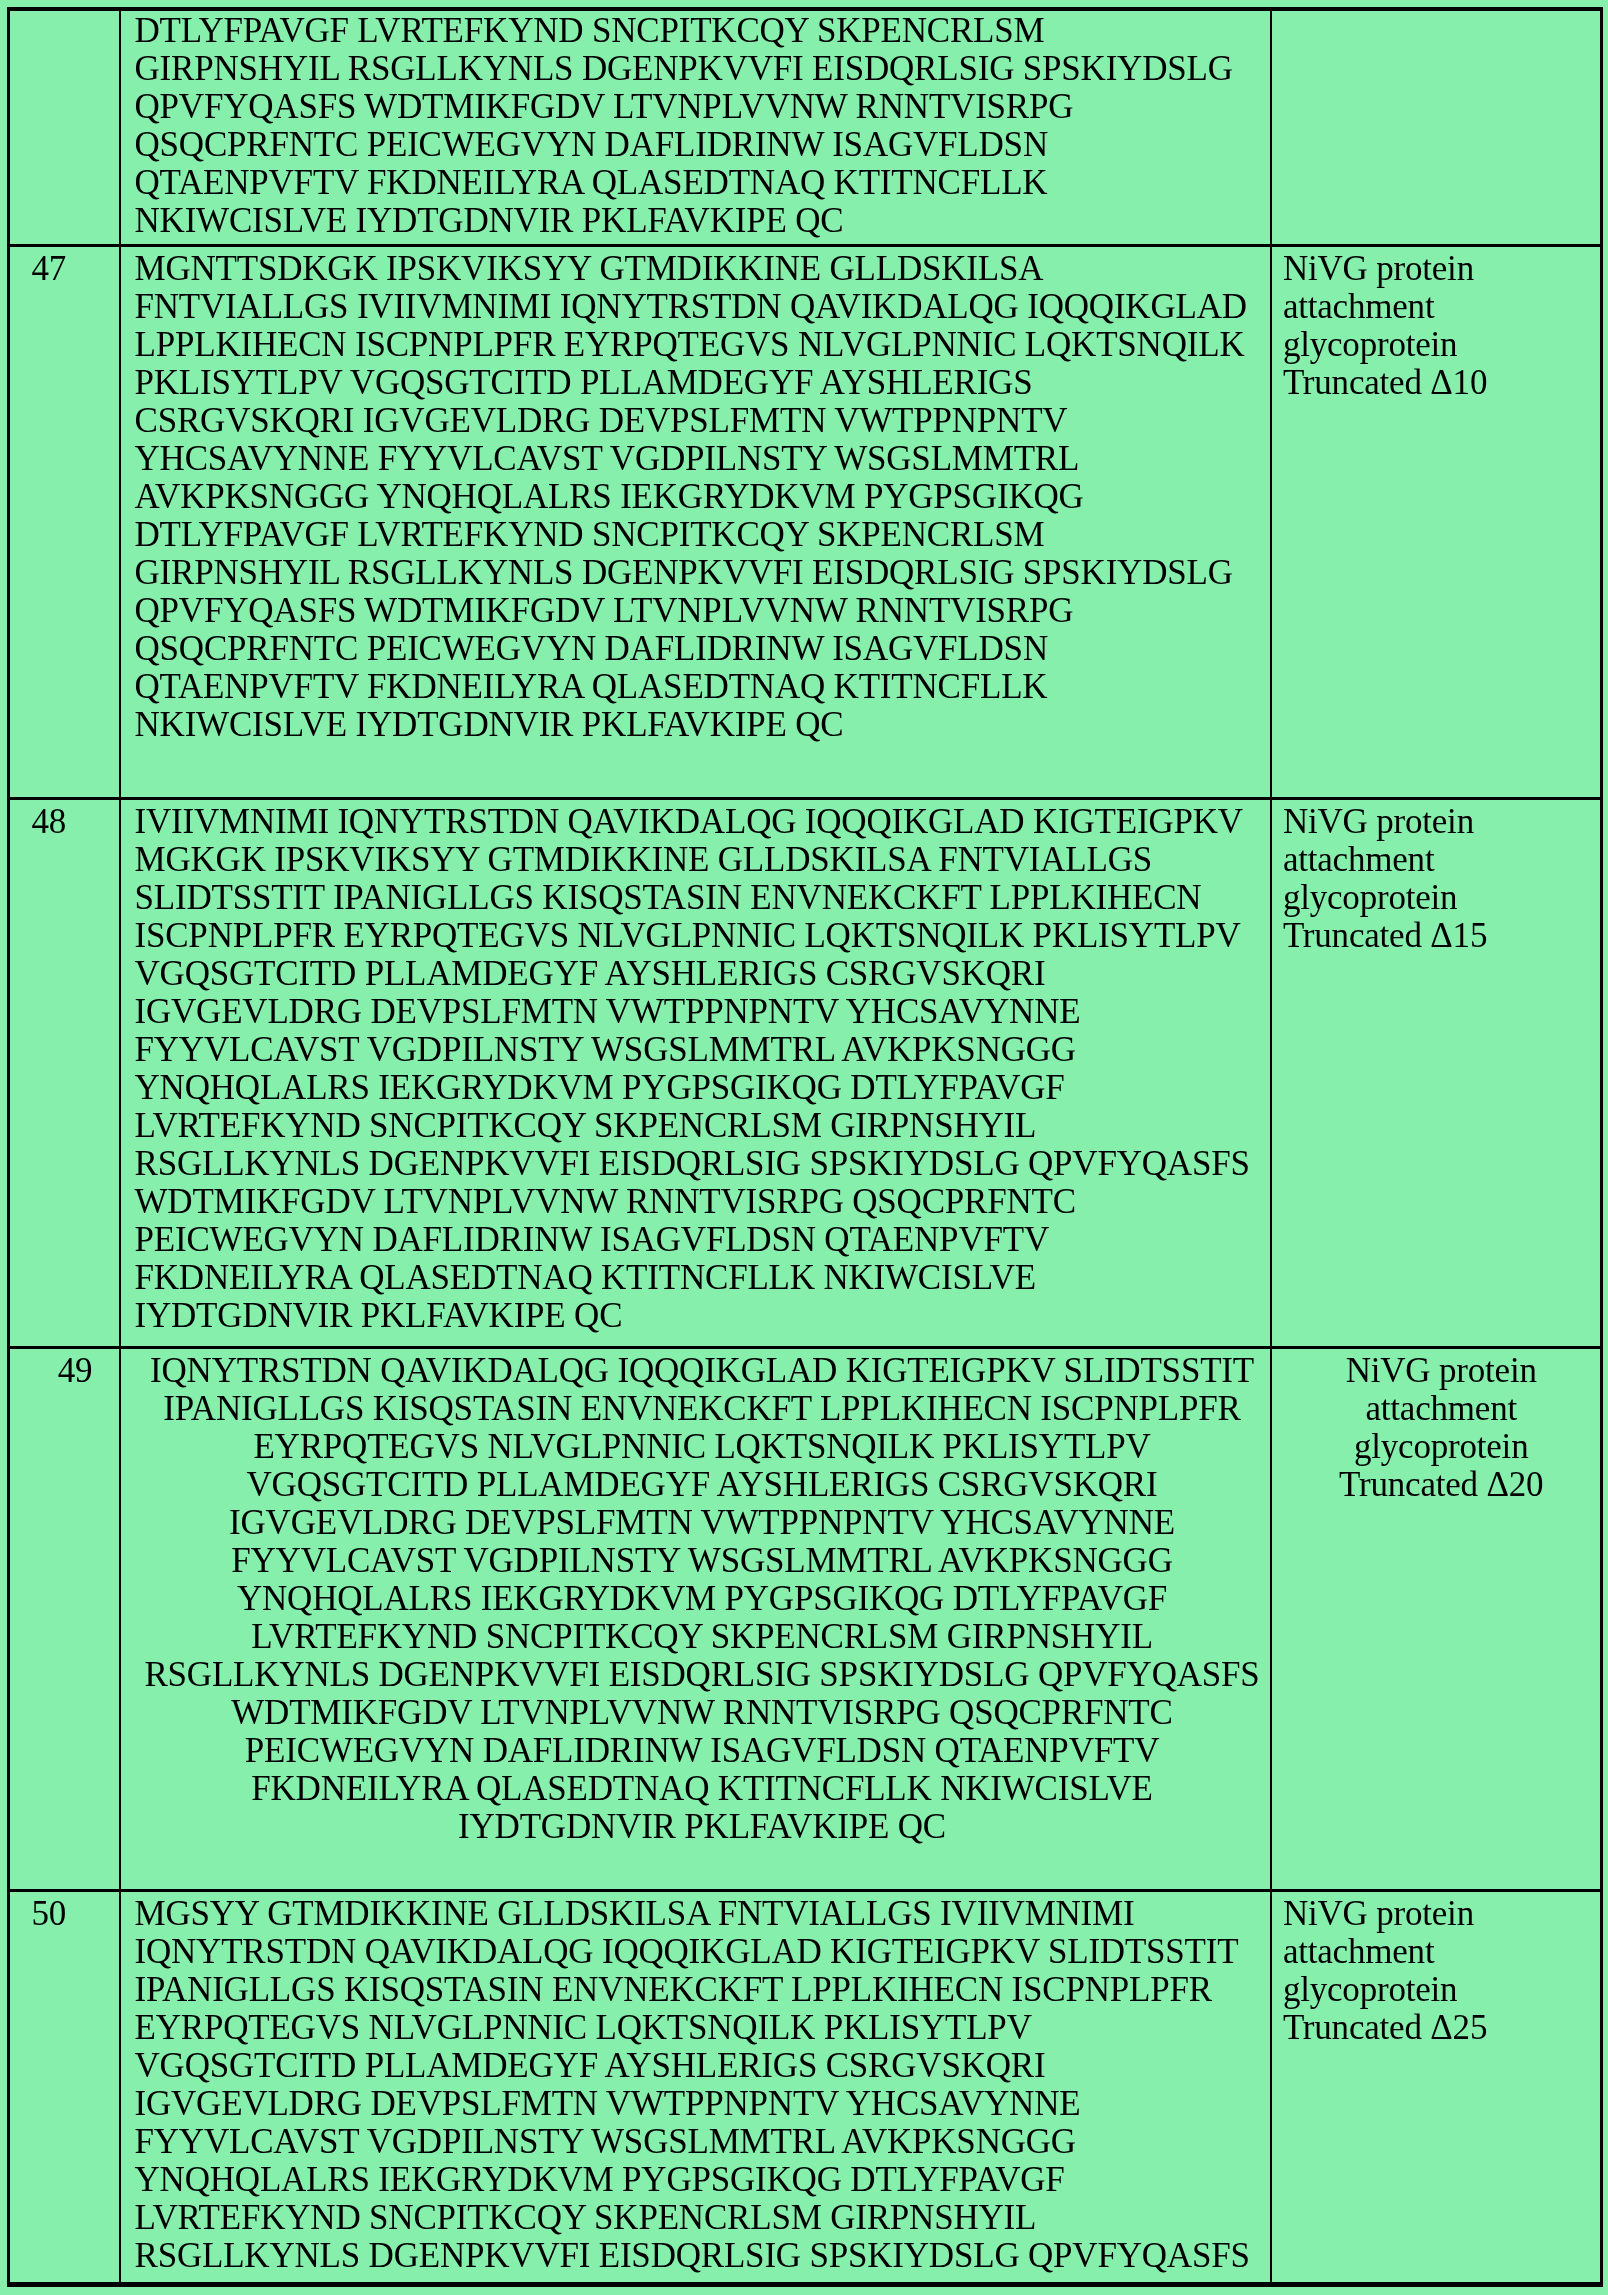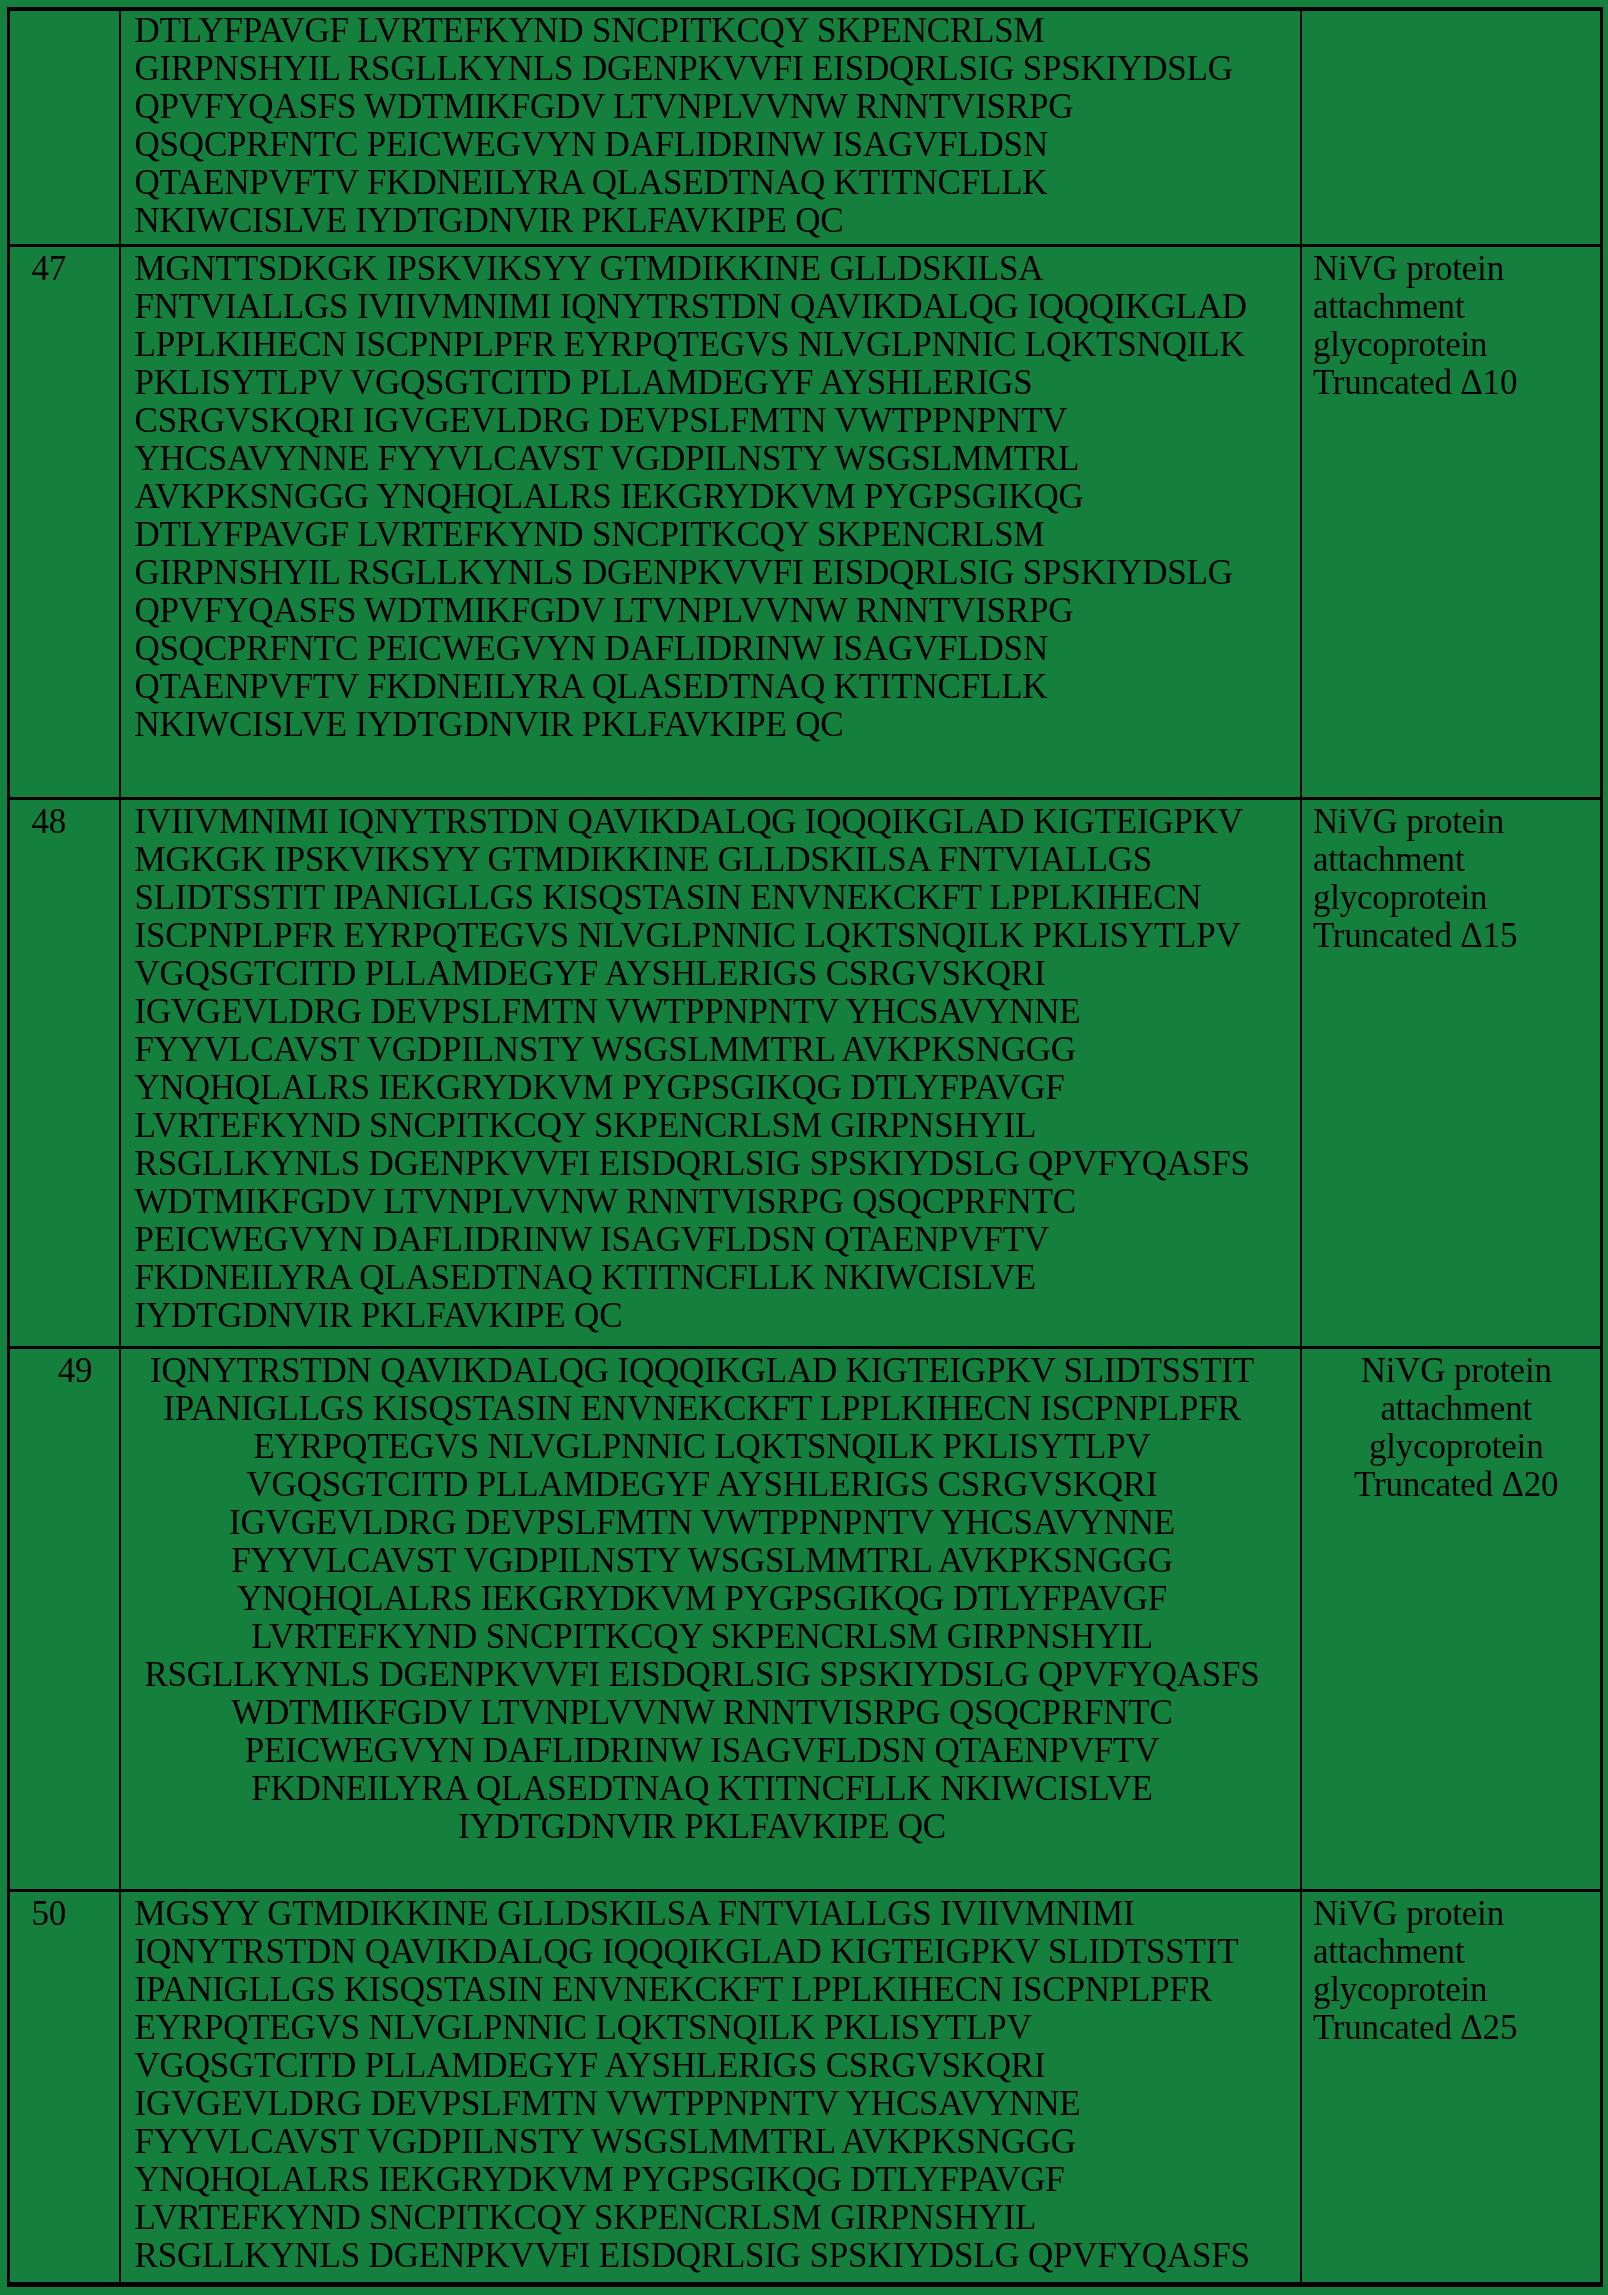--- a/index.html
+++ b/index.html
@@ -1,20 +1,20 @@
 <!DOCTYPE html>
 <html style="font-size:13px"><head>
 <meta charset="utf-8">
 <style>
   html, body { margin: 0; padding: 0; background: #ffffff; }
   .page {
     position: relative;
     width: 1608px;
     height: 2295px;
-    background: #15803d;
+    background: #86efac;
     color: #000000;
     font-family: "Liberation Serif", serif;
     overflow: hidden;
   }
   .seq-table {
     position: absolute;
     left: 6.5px;
     top: 6.5px;
     width: 1596px;
     box-sizing: border-box;
@@ -45,21 +45,20 @@
     font-size: 35px;
     line-height: 38px;
   }
   .cell-seq {
     border-left: 2.4px solid #000;
     padding-left: 14px;
   }
   .cell-desc {
     border-left: 2.4px solid #000;
     padding-left: 11.4px;
-    margin-left: 30px;
   }
   .row:nth-child(1) .cell { padding-top: 1.6px; }
   .line {
     font-size: 35px;
     line-height: 38px;
     white-space: pre;
     letter-spacing: -0.2px;
   }
 </style>
 </head>

